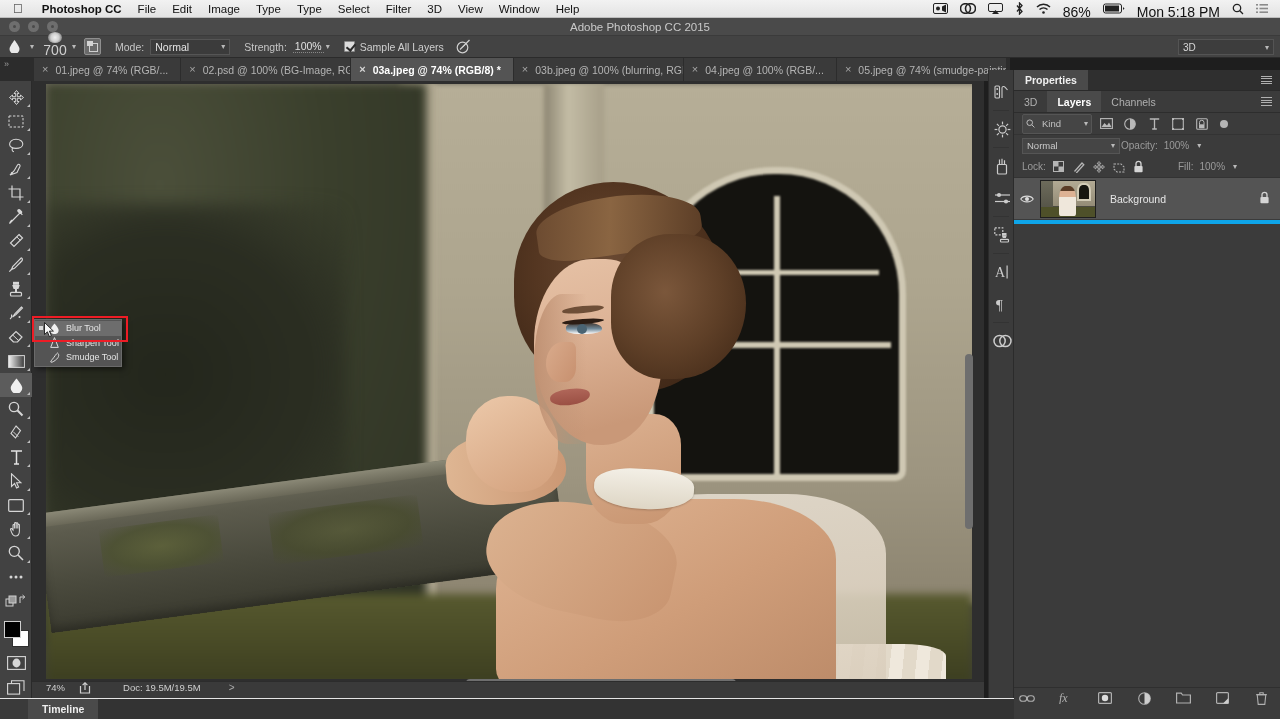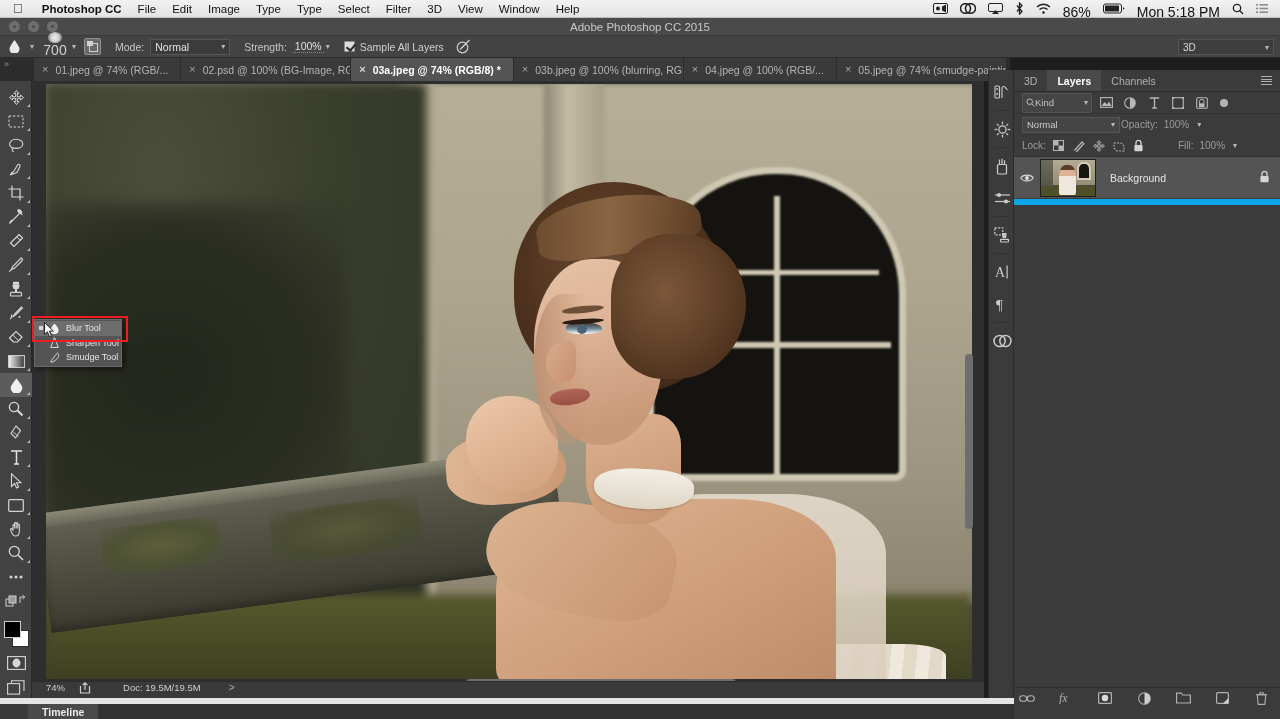--- a/index.html
+++ b/index.html
@@ -379,21 +379,21 @@
   .ltab { padding: 0 10px; display:flex; align-items:center; font-size:10.5px; color:#b0b0b0; }
   .ltab.active { background:#4a4a4a; color:#ffffff; font-weight:bold; }
 
   .filterrow {
     height: 22px; display:flex; align-items:center; padding: 0 8px; gap:4px;
     border-bottom:1px solid #333;
   }
   .kindsel {
     width: 70px; height:20px; background:#454545; border:1px solid #555;
     border-radius:2px; display:flex; align-items:center; color:#c2c2c2;
-    font-size:9.5px; padding: 0 3px; gap:0;
+    font-size:9.5px; padding: 0 3px; gap:7px;
   }
   .f-ico { width:20px; height:18px; display:flex; align-items:center; justify-content:center; }
   .togg { width:8px;height:8px;border-radius:50%;background:#b4b4b4; margin-left:4px; }
 
   .blendrow {
     height: 21px; display:flex; align-items:center; padding: 0 8px;
     font-size:10px; color:#b2b2b2;
   }
   .blendsel {
     width: 98px; height: 16px; background:#454545; border:1px solid #555;
@@ -402,21 +402,21 @@
   }
   .op-label { margin-left:1px; color:#9b9b9b;text-align:right; }
   .op-val { margin-left:6px; color:#9b9b9b; }
 
   .lockrow {
     height: 21px; display:flex; align-items:center; padding: 0 8px;
     font-size:10px; color:#9b9b9b; gap: 6px;
   }
   .lk { width:14px; height:14px; display:flex; align-items:center; justify-content:center; }
 
-  .layer-list { border-top:1px solid #333; border-bottom:6px solid #0ea5e9; }
+  .layer-list { border-top:1px solid #333; border-bottom:4px solid #0ea5e9; }
   .layer-row {
     height: 42px; display:flex; align-items:center; background:#545454;
     border-bottom:1px solid #3b3b3b;
   }
   .eye-cell { width: 26px; display:flex; align-items:center; justify-content:center; }
   .lthumb {
     width: 56px; height: 38px; border: 1px solid #1f1f1f; overflow:hidden;
     position:relative; background:#4b4a40;
   }
   .lthumb .t-sky { position:absolute; left:0; top:0; width:22%; height:100%;
@@ -437,21 +437,21 @@
     position:absolute; left:0; bottom:11px; width: 266px; height: 21px;
     background:#3b3b3b; display:flex; align-items:center; justify-content:flex-end;
     gap: 17px; padding-right: 8px; border-top:1px solid #2f2f2f;
   }
   .lb-ico { width:22px;height:21px; display:flex;align-items:center;justify-content:center; }
 
   
   .timeline-strip {
     position:absolute; left:0; bottom:0; width: 1014px; height: 21px;
     background:#333333; display:flex; align-items:stretch;
-    border-top:6px solid #e5e5e5;
+    border-top:1px solid #e5e5e5;
   }
   .tl-gap { width: 28px; background:#3a3a3a; }
   .tl-tab {
     padding: 0 14px; display:flex; align-items:center;
     background:#4a4a4a; color:#ededed; font-size:10.5px; font-weight:bold;
   }
 
   
   .flyout {
     position:absolute; left: 34px; top: 319px; width: 88px;
@@ -951,20 +951,33 @@
     <div class="dock-ico">
       <svg width="19" height="14" viewBox="0 0 19 14">
           <ellipse cx="6.6" cy="7" rx="5.6" ry="5.6" fill="none" stroke="#cbcbcb" stroke-width="1.5"></ellipse>
           <ellipse cx="12.4" cy="7" rx="5.6" ry="5.6" fill="none" stroke="#cbcbcb" stroke-width="1.5"></ellipse>
         </svg>
     </div>
   </div>
 
   <div class="rpanel">
 
+    <div class="panel-tabrow">
+      <div class="ptab active">
+        <span>Properties</span>
+      </div>
+      <div class="panel-menu">
+        <div class="hamb">
+            <i></i>
+            <i></i>
+            <i></i>
+            <i></i>
+          </div>
+      </div>
+    </div>
 
     <div class="layers-tabrow">
       <div class="ltab">
         <span>3D</span>
       </div>
       <div class="ltab active">
         <span>Layers</span>
       </div>
       <div class="ltab">
         <span>Channels</span>

